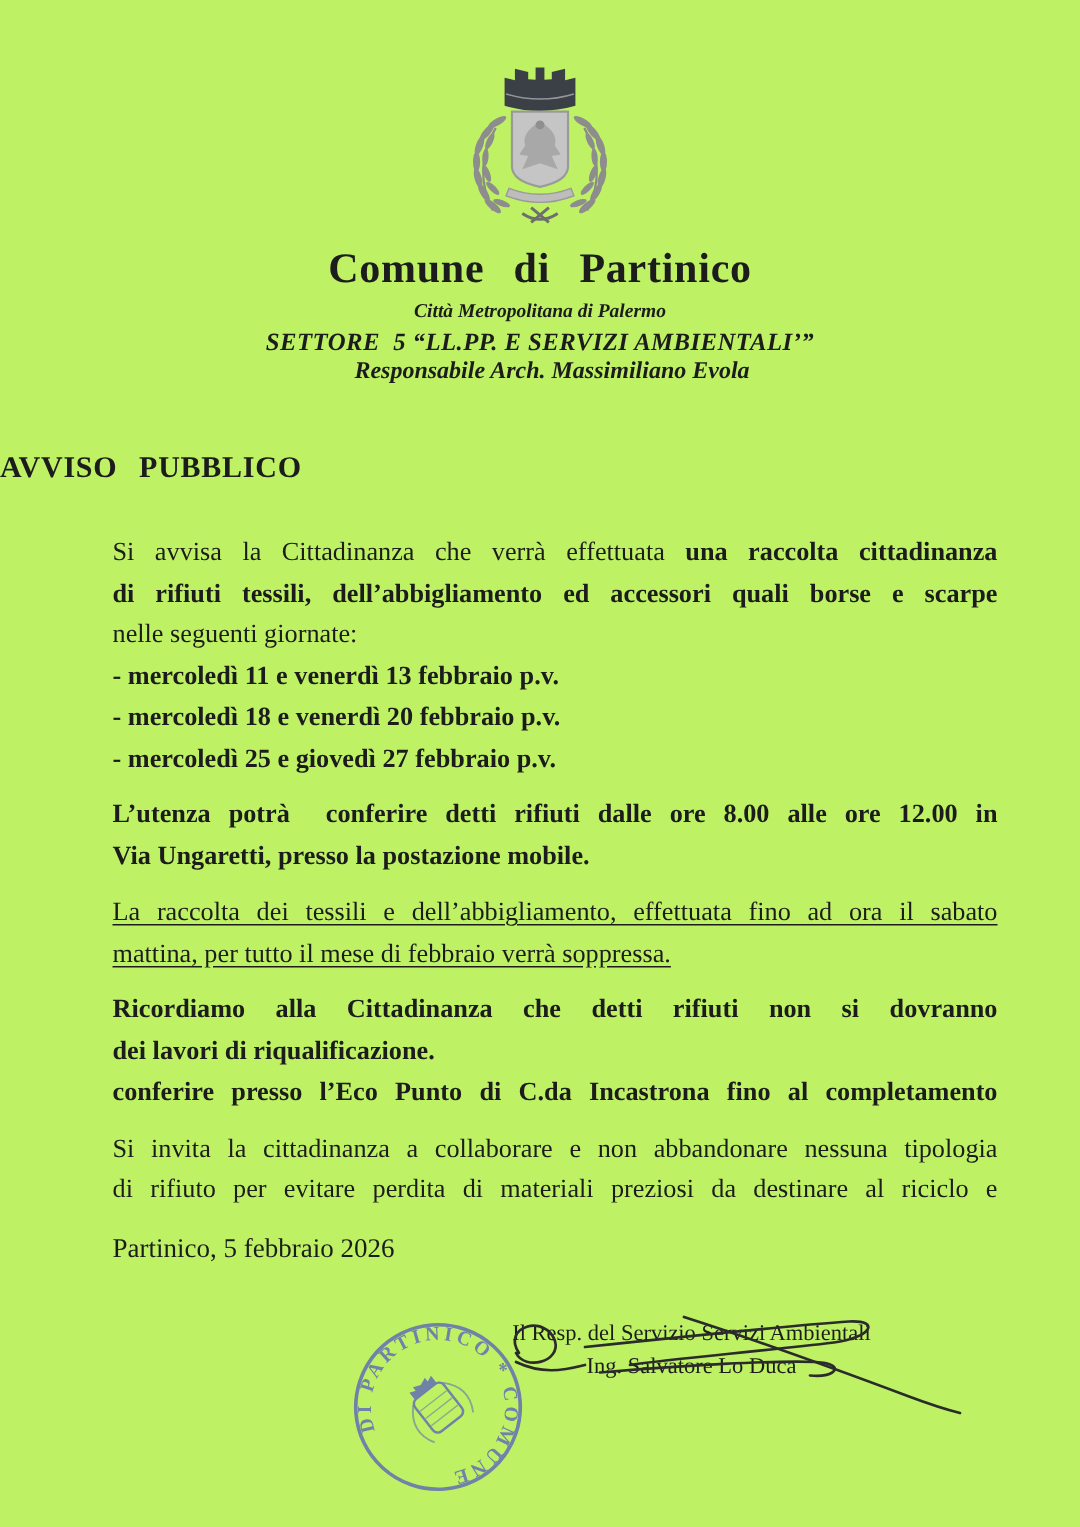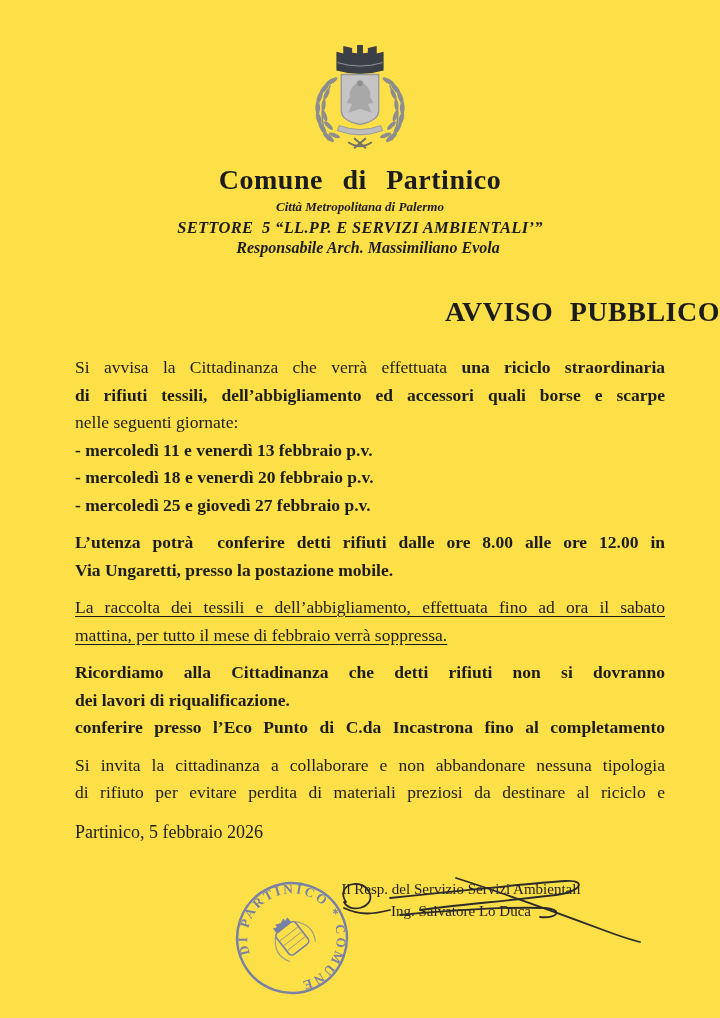--- a/index.html
+++ b/index.html
@@ -13,22 +13,22 @@
   .coa { display:block; margin:0 auto; }
   .muni-title {
     margin:4px 0 0 0; font-size:28px; font-weight:bold;
     word-spacing:12px; letter-spacing:.5px; line-height:32px;
   }
   .sub1 { font-size:13px; font-weight:bold; font-style:italic; line-height:21px; }
   .sub2 { font-size:16.5px; font-weight:bold; font-style:italic; line-height:21px; letter-spacing:.3px; }
   .sub3 { font-size:16px; font-weight:bold; font-style:italic; line-height:20px;padding-left:16px; }
   
   .notice-title {
-    margin:38px 0 0 0; text-align:right;
-    font-size:28px; font-weight:bold; letter-spacing:.5px; word-spacing:9px; line-height:32px;
+    margin:38px 0 0 0; text-align:left;
+    font-size:20px; font-weight:bold; letter-spacing:.5px; word-spacing:9px; line-height:32px;
   }
   
   .content { margin:26px 0 0 75px; width:590px; font-size:17.5px; line-height:27.5px; }
   .para { margin:10px 0 0 0; }
   .para.attached { margin-top:0; }
   .line { white-space:normal; }
   .line.just { text-align:justify; text-align-last:justify; }
   .b { font-weight:bold; }
   .u { text-decoration:underline; text-underline-offset:3px; }
   .date-line { margin:12px 0 0 75px; font-size:18px; line-height:26px; }
@@ -36,21 +36,21 @@
   .stamp-svg { position:absolute; left:226px; top:872px; }
   .sig-text {
     position:absolute; left:330px; top:878px; width:262px;
     text-align:center; font-size:15px; line-height:22px;
   }
   .scrawl-svg { position:absolute; left:316px; top:854px; pointer-events:none; }
 </style>
 </head>
 <body>
 
-<div class="page" style="background: #fde047;">
+<div class="page" style="background: #bef264;">
 
   <div class="doc-header">
 
     <svg class="coa" width="140" height="120" viewBox="0 0 140 122" aria-hidden="true">
 
       <path d="M46 31 L46 12 L53 13.8 L53 6 L62 8.2 L62 13 L67 13.4 L67 5 L73 5 L73 13.4 L78 13 L78 8.2 L87 6 L87 13.8 L94 12 L94 31 Q70 38 46 31 Z" fill="#3b3f46"></path>
       <path d="M47 23 Q70 30 93 23" stroke="#ffffff" stroke-width="1" fill="none" opacity="0.45"></path>
 
       <path d="M51 35 H89 V72 Q89 82 70 86 Q51 82 51 72 Z" fill="#c5c5c5" stroke="#9a9a9a" stroke-width="1.5"></path>
       <path d="M70 42 C 62 46 58 52 60 58 L 56 64 L 62 65 L 58 74 L 70 70 L 82 74 L 78 65 L 84 64 L 80 58 C 82 52 78 46 70 42 Z" fill="#9e9e9e" opacity="0.75"></path>
@@ -103,21 +103,21 @@
     <h1 class="muni-title">Comune di Partinico</h1>
     <div class="sub1">Città Metropolitana di Palermo</div>
     <div class="sub2">SETTORE&nbsp; 5 “LL.PP. E SERVIZI AMBIENTALI’”</div>
     <div class="sub3">Responsabile Arch. Massimiliano Evola</div>
   </div>
 
   <h2 class="notice-title">AVVISO PUBBLICO</h2>
 
   <div class="content">
       <div class="para">
-        <div class="line just"><span>Si avvisa la Cittadinanza che verrà effettuata </span><span class="b">una riciclo straordinaria</span></div>
+        <div class="line just"><span>Si avvisa la Cittadinanza che verrà effettuata </span><span class="b">una raccolta cittadinanza</span></div>
         <div class="line just"><span class="b">di rifiuti tessili, dell’abbigliamento ed accessori quali borse e scarpe</span></div>
         <div class="line"><span>nelle seguenti giornate:</span></div>
       </div>
       <div class="para attached">
         <div class="line"><span class="b">- mercoledì 11 e venerdì 13 febbraio p.v.</span></div>
         <div class="line"><span class="b">- mercoledì 18 e venerdì 20 febbraio p.v.</span></div>
         <div class="line"><span class="b">- mercoledì 25 e giovedì 27 febbraio p.v.</span></div>
       </div>
       <div class="para">
         <div class="line just"><span class="b">L’utenza potrà&nbsp; conferire detti rifiuti dalle ore 8.00 alle ore 12.00 in</span></div>

